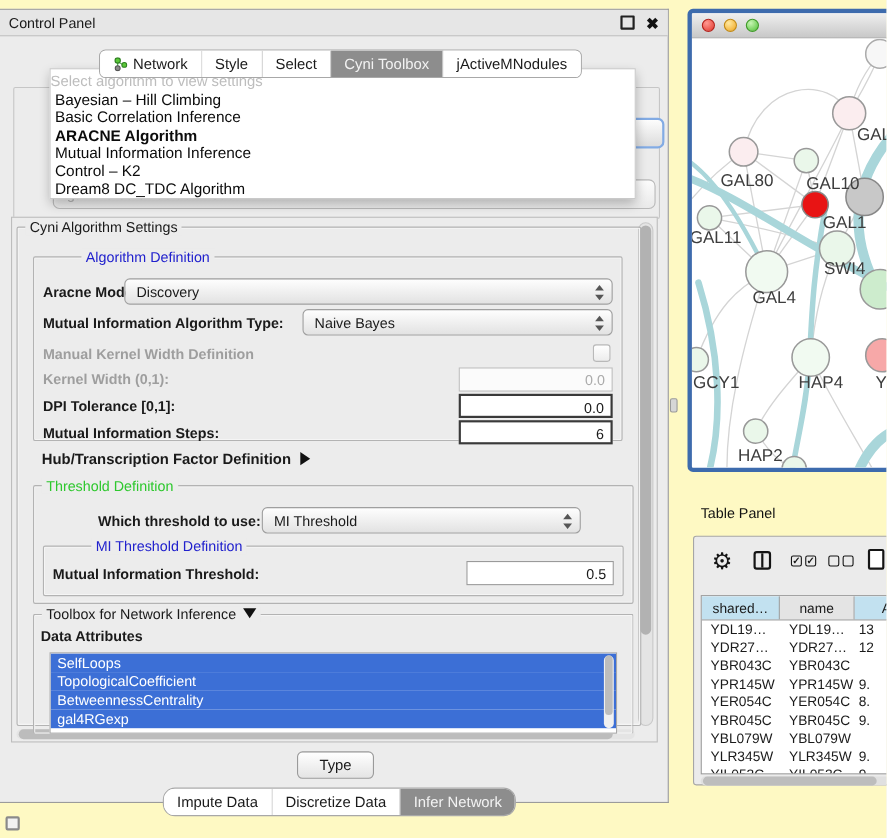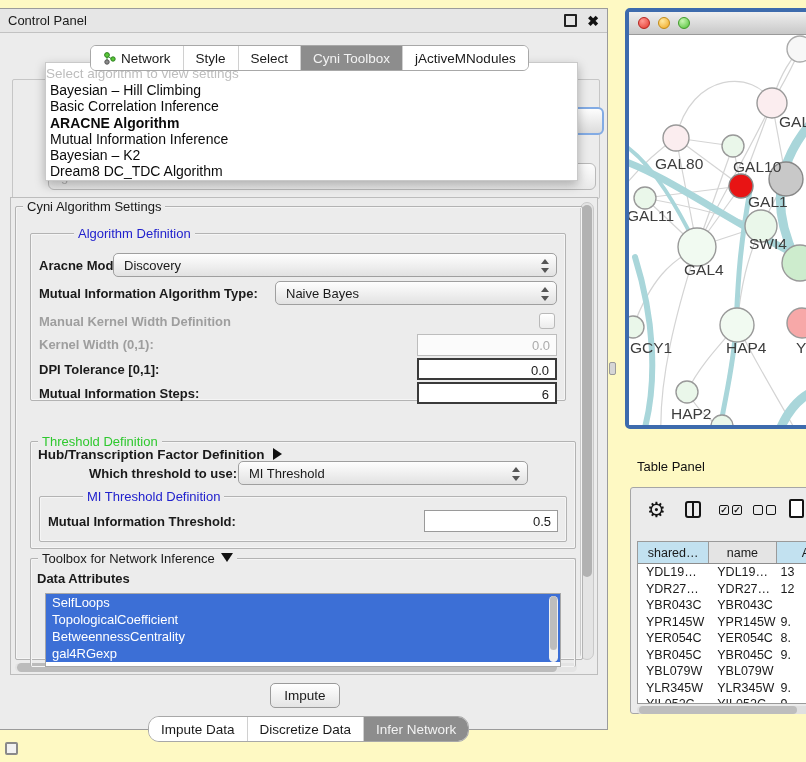--- a/index.html
+++ b/index.html
@@ -162,21 +162,21 @@
         </div>
       </div>
 
     <div id="algo-dropdown">
       <div id="algo-placeholder">Select algorithm to view settings</div>
       <div id="algo-items">
           <div class="algo-item">Bayesian – Hill Climbing</div>
           <div class="algo-item">Basic Correlation Inference</div>
           <div class="algo-item selected">ARACNE Algorithm</div>
           <div class="algo-item">Mutual Information Inference</div>
-          <div class="algo-item">Bayesian – K2</div>
+          <div class="algo-item">Control – K2</div>
           <div class="algo-item">Dream8 DC_TDC Algorithm</div>
         </div>
     </div>
 
     <div id="settings-panel">
       <div class="vscroll">
           <div class="thumb"></div>
         </div>
       <div class="hscroll">
           <div class="thumb"></div>
@@ -200,21 +200,21 @@
           <span class="lbl disabled" style="left:8px;top:80px;">Manual Kernel Width Definition</span>
           <span class="checkbox" style="right:10px;top:79px;"></span>
           <span class="lbl disabled" style="left:8px;top:103px;">Kernel Width (0,1):</span>
           <div class="field disabled" style="left:386px;top:100px;width:140px;">0.0</div>
           <span class="lbl" style="left:8px;top:128px;">DPI Tolerance [0,1]:</span>
           <div class="field strong" style="left:386px;top:124px;width:140px;">0.0</div>
           <span class="lbl" style="left:8px;top:152px;">Mutual Information Steps:</span>
           <div class="field strong" style="left:386px;top:148px;width:140px;">6</div>
         </div>
 
-        <span class="lbl" style="left:22px;top:203px;font-size:13.5px;margin-top:37px;"><span>Hub/Transcription Factor Definition</span><span class="tri-right"></span></span>
+        <span class="lbl" style="left:22px;top:203px;font-size:13.5px;"><span>Hub/Transcription Factor Definition</span><span class="tri-right"></span></span>
 
         <div class="group" style="left:14px;top:234px;width:544px;height:106px;">
           <span class="legend green">Threshold Definition</span>
           <span class="lbl" style="left:58px;top:24px;">Which threshold to use:</span>
           <div class="combo" style="left:207px;top:19px;width:290px;">
             <span>MI Threshold</span>
             <span class="stepper"></span>
           </div>
           <div class="group" style="left:8px;top:54px;width:526px;height:44px;">
             <span class="legend blue">MI Threshold Definition</span>
@@ -234,21 +234,21 @@
                 <div class="attr-item">gal4RGexp</div>
               </div>
             <div id="attr-vscroll">
                 <div class="thumb"></div>
               </div>
           </div>
         </div>
       </div>
     </div>
 
-    <div id="apply-btn">Impute</div>
+    <div id="apply-btn">Type</div>
 
     <div class="tabstrip" id="bottom-tabs">
         <div class="tab">
           <span>Impute Data</span>
         </div>
         <div class="tab">
           <span>Discretize Data</span>
         </div>
         <div class="tab selected">
           <span>Infer Network</span>

